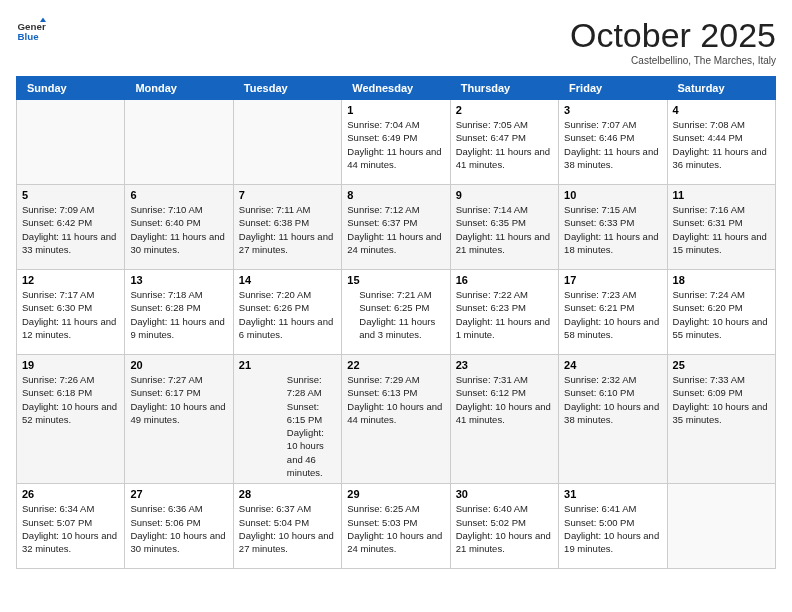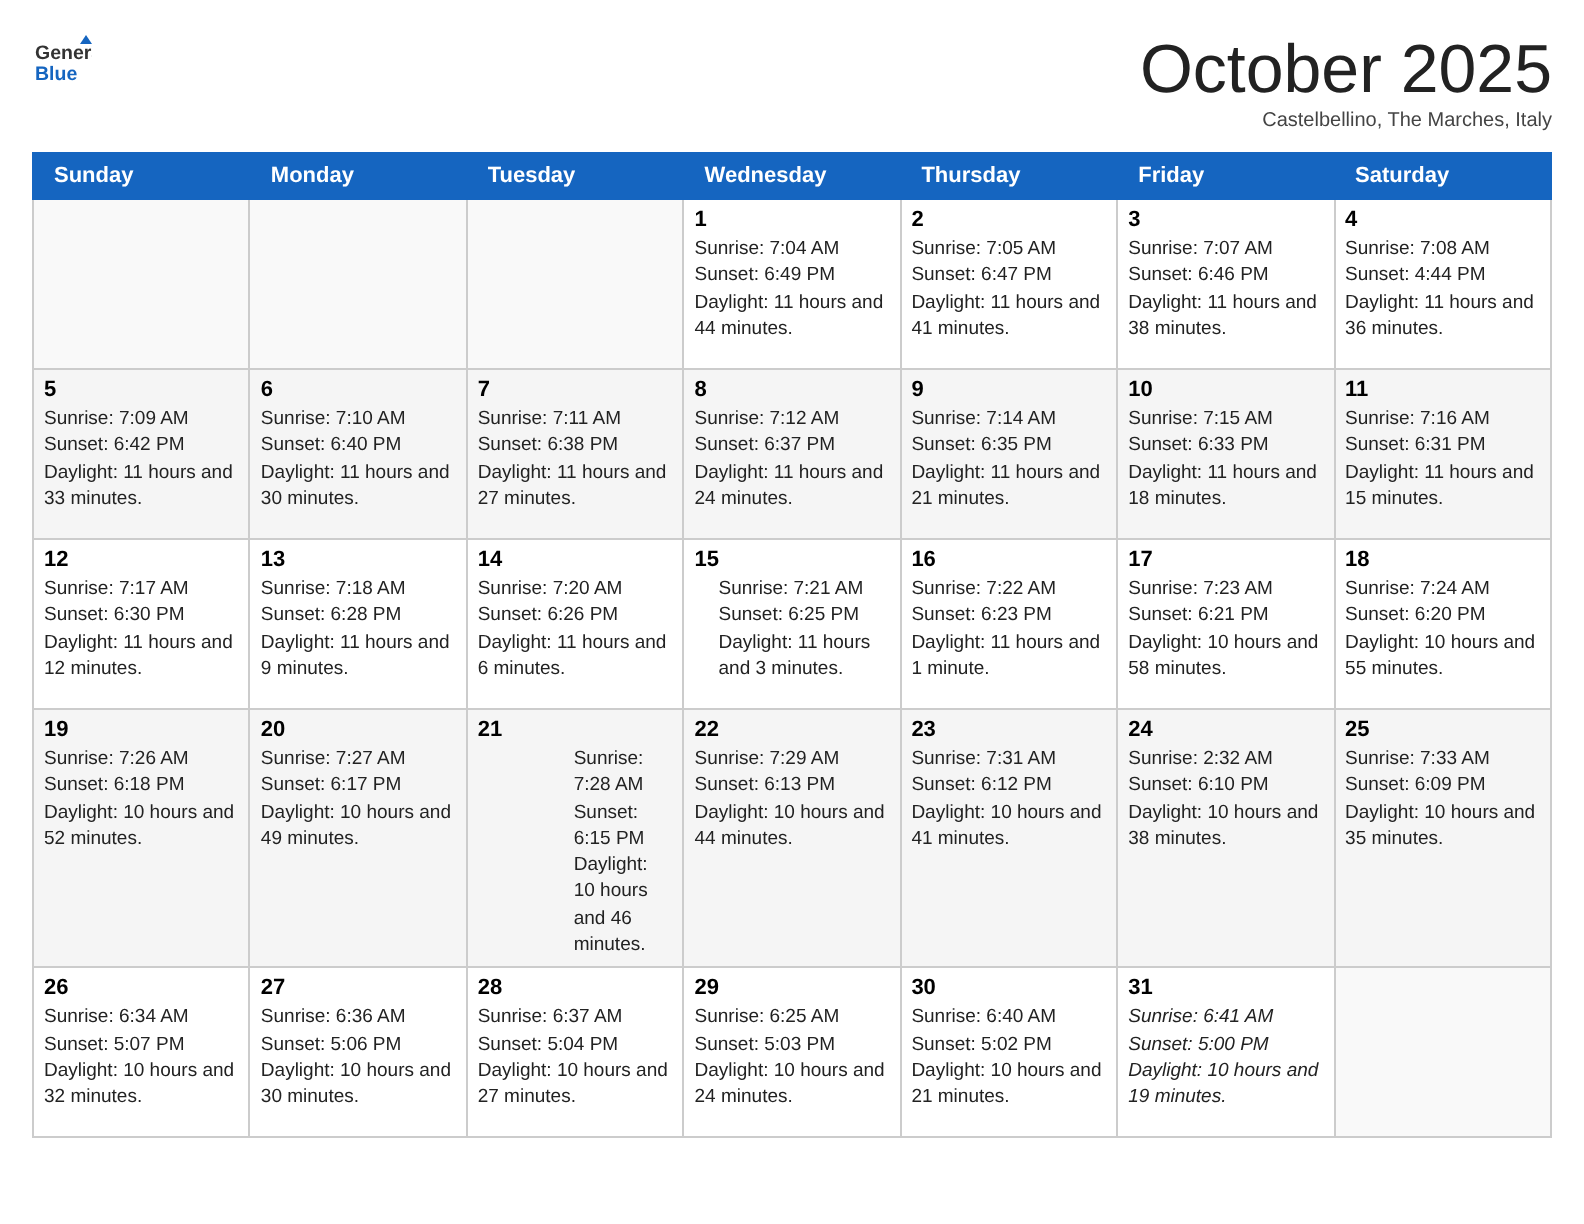--- a/index.html
+++ b/index.html
@@ -297,20 +297,20 @@
 Daylight: 10 hours and 24 minutes.</div>
         </td>
         <td>
           <span class="day-number">30</span>
           <div class="day-info" style="white-space: pre-line;">Sunrise: 6:40 AM
 Sunset: 5:02 PM
 Daylight: 10 hours and 21 minutes.</div>
         </td>
         <td>
           <span class="day-number">31</span>
-          <div class="day-info" style="white-space: pre-line; font-style: italic;">Sunrise: 6:41 AM
+          <div class="day-info" style="white-space: pre-line;">Sunrise: 6:41 AM
 Sunset: 5:00 PM
 Daylight: 10 hours and 19 minutes.</div>
         </td>
         <td class="empty-cell"></td>
       </tr>
     </tbody>
 </table>
 
 </body></html>

